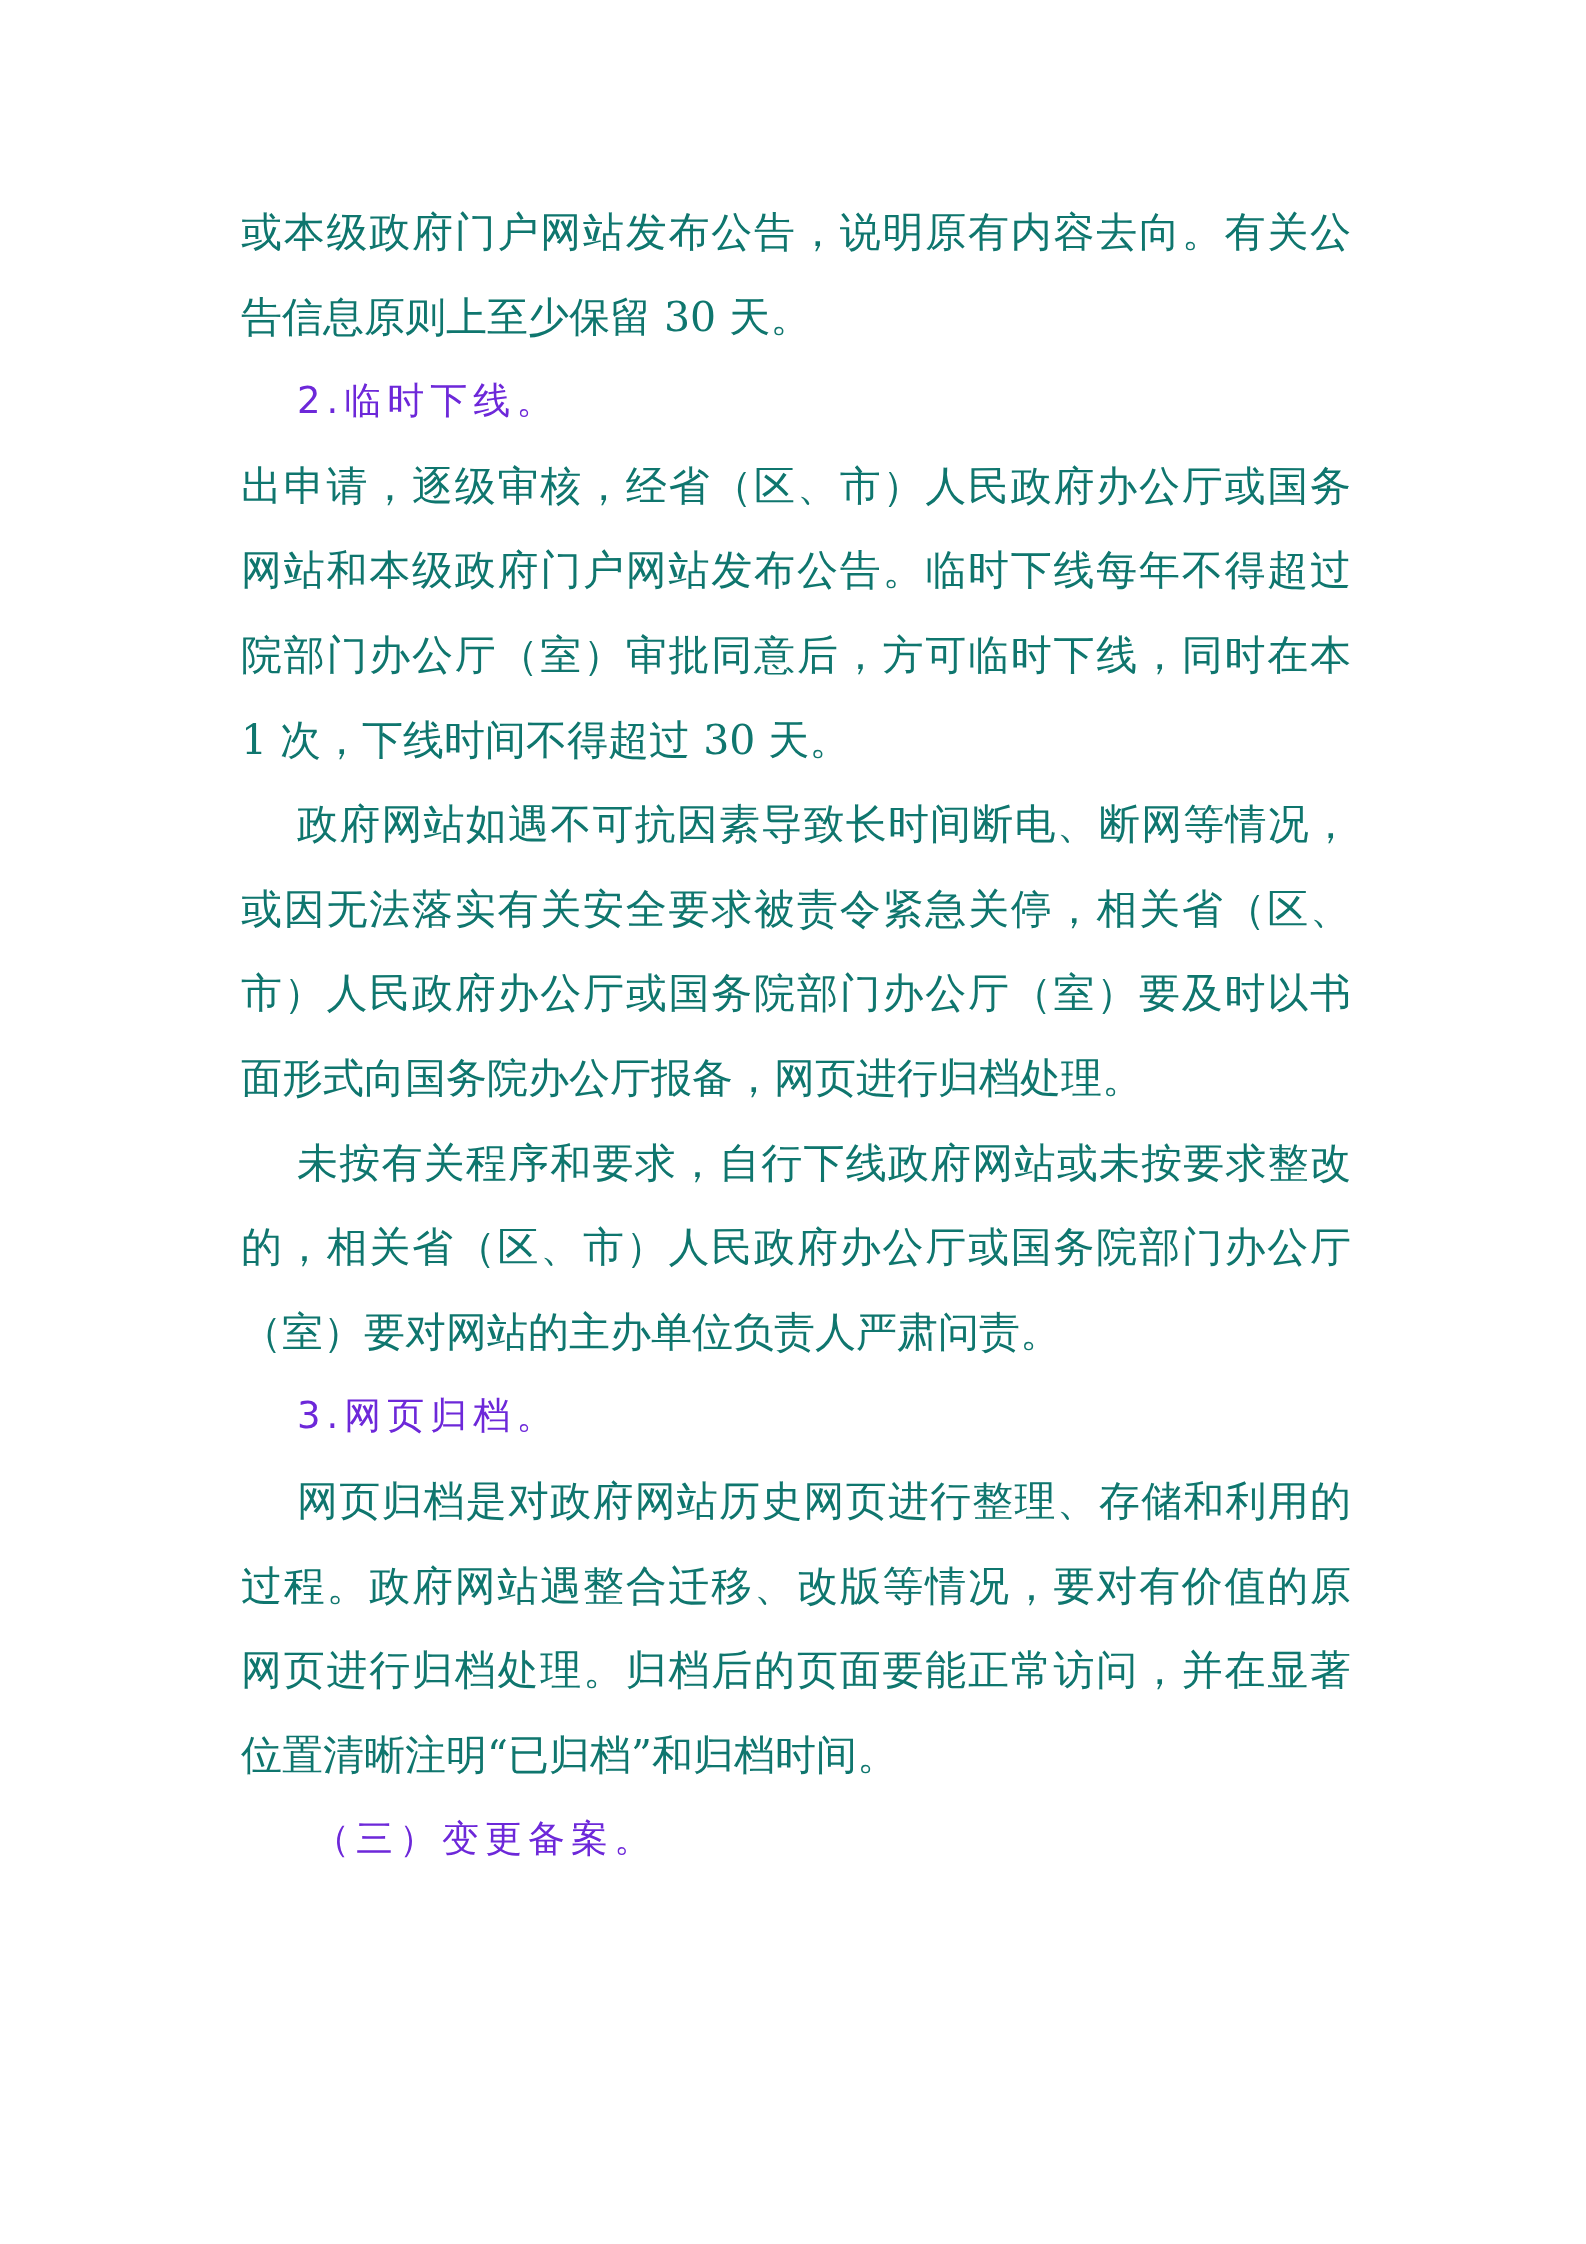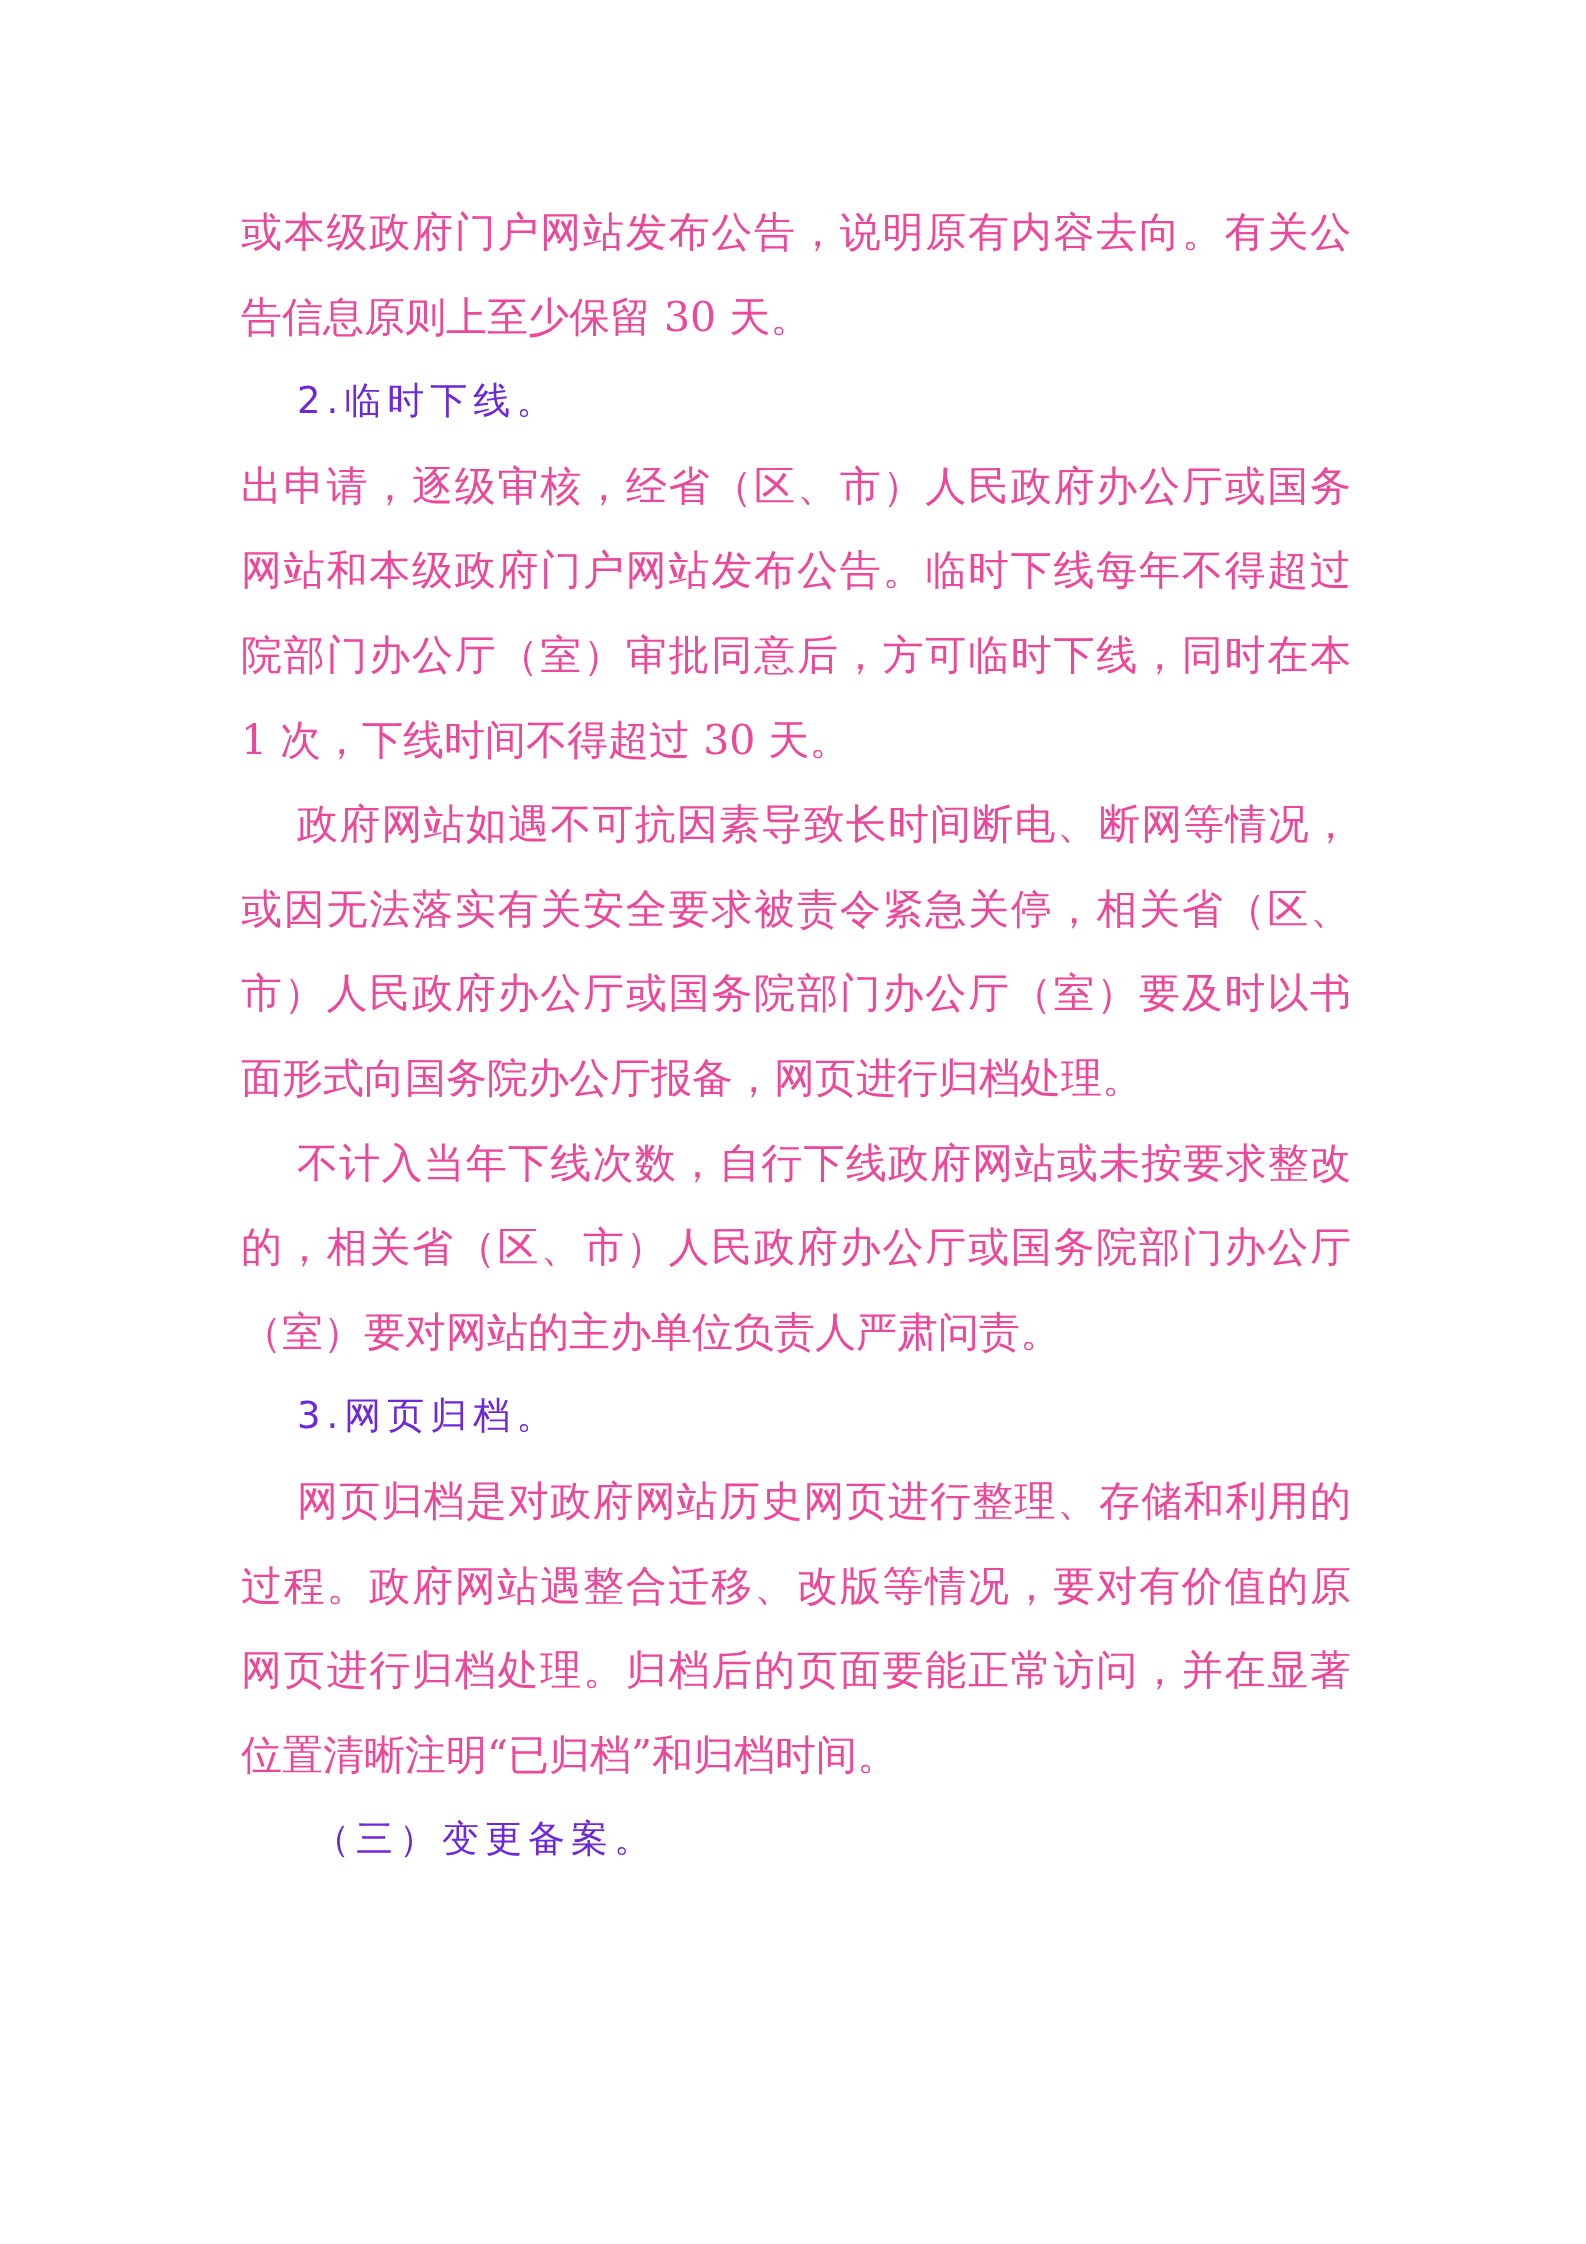--- a/index.html
+++ b/index.html
@@ -25,21 +25,21 @@
       position: absolute;
       left: 241px;
       top: 202px;
       width: 1110px;
     }
     .line {
       height: 84.6px;
       line-height: 60px;
       font-family: "DejaVu Serif", "Liberation Serif", serif;
       font-size: 41px;
-      color: #ec4899;
+      color: #0f766e;
       white-space: nowrap;
       letter-spacing: 0px;
     }
     .line.justify {
       text-align: justify;
       text-align-last: justify;
     }
     .line.indent {
       padding-left: 56px;
       width: calc(100% - 56px);
@@ -66,21 +66,21 @@
     <div class="line">告信息原则上至少保留 30 天。</div>
     <div class="line heading l1">2.临时下线。</div>
     <div class="line justify">出申请，逐级审核，经省（区、市）人民政府办公厅或国务</div>
     <div class="line justify">网站和本级政府门户网站发布公告。临时下线每年不得超过</div>
     <div class="line justify">院部门办公厅（室）审批同意后，方可临时下线，同时在本</div>
     <div class="line">1 次，下线时间不得超过 30 天。</div>
     <div class="line justify indent">政府网站如遇不可抗因素导致长时间断电、断网等情况，</div>
     <div class="line justify">或因无法落实有关安全要求被责令紧急关停，相关省（区、</div>
     <div class="line justify">市）人民政府办公厅或国务院部门办公厅（室）要及时以书</div>
     <div class="line">面形式向国务院办公厅报备，网页进行归档处理。</div>
-    <div class="line justify indent">不计入当年下线次数，自行下线政府网站或未按要求整改</div>
+    <div class="line justify indent">未按有关程序和要求，自行下线政府网站或未按要求整改</div>
     <div class="line justify">的，相关省（区、市）人民政府办公厅或国务院部门办公厅</div>
     <div class="line">（室）要对网站的主办单位负责人严肃问责。</div>
     <div class="line heading l1">3.网页归档。</div>
     <div class="line justify indent">网页归档是对政府网站历史网页进行整理、存储和利用的</div>
     <div class="line justify">过程。政府网站遇整合迁移、改版等情况，要对有价值的原</div>
     <div class="line justify">网页进行归档处理。归档后的页面要能正常访问，并在显著</div>
     <div class="line">位置清晰注明“已归档”和归档时间。</div>
     <div class="line heading l0">（三）变更备案。</div>
   </div>
 </div>

